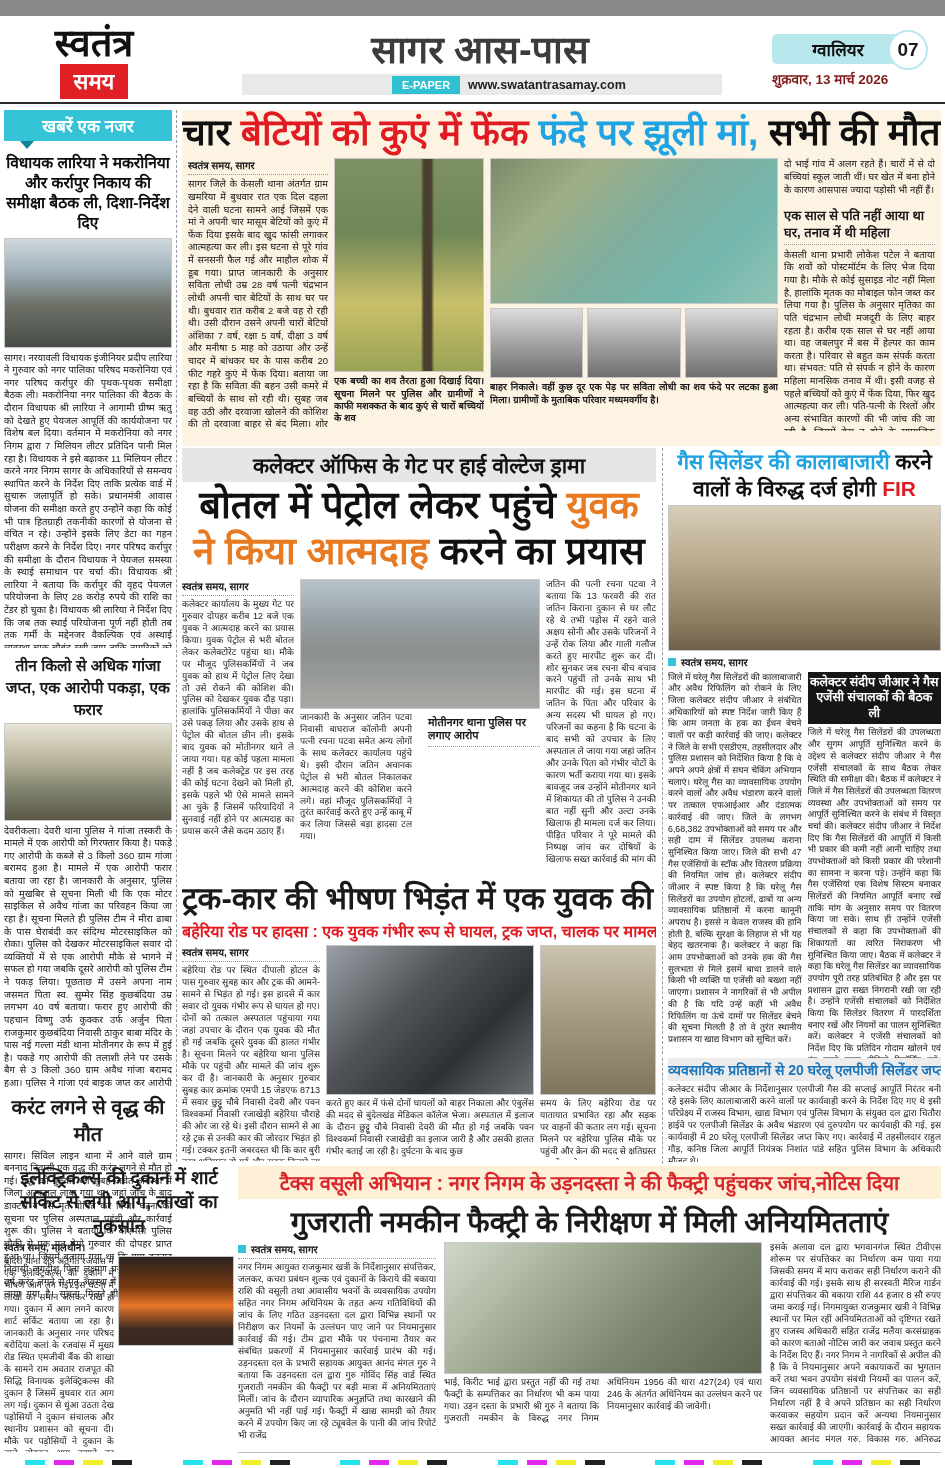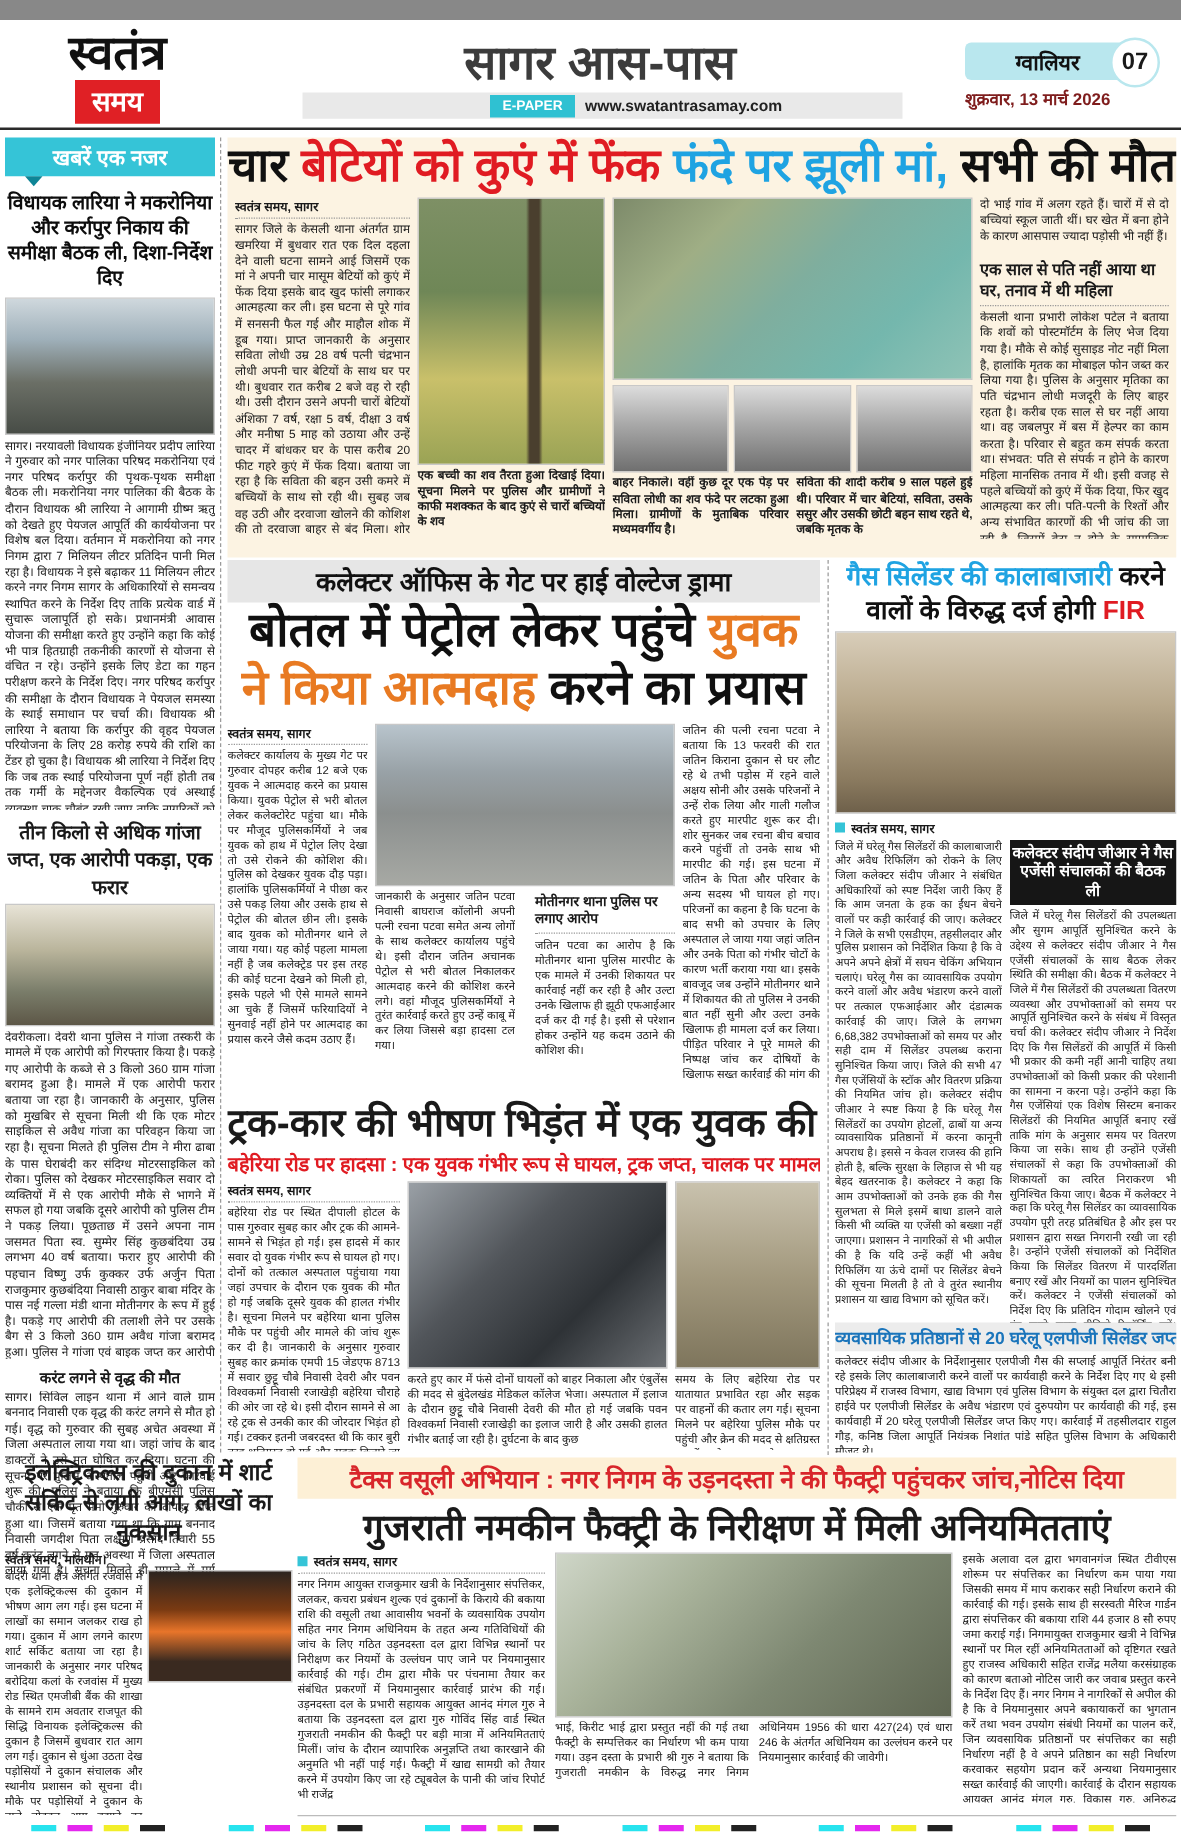--- a/index.html
+++ b/index.html
@@ -107,21 +107,21 @@
       <div class="jtxt" style="height:296px;margin-top:4px;">सागर। नरयावली विधायक इंजीनियर प्रदीप लारिया ने गुरुवार को नगर पालिका परिषद मकरोनिया एवं नगर परिषद कर्रापुर की पृथक-पृथक समीक्षा बैठक ली। मकरोनिया नगर पालिका की बैठक के दौरान विधायक श्री लारिया ने आगामी ग्रीष्म ऋतु को देखते हुए पेयजल आपूर्ति की कार्ययोजना पर विशेष बल दिया। वर्तमान में मकरोनिया को नगर निगम द्वारा 7 मिलियन लीटर प्रतिदिन पानी मिल रहा है। विधायक ने इसे बढ़ाकर 11 मिलियन लीटर करने नगर निगम सागर के अधिकारियों से समन्वय स्थापित करने के निर्देश दिए ताकि प्रत्येक वार्ड में सुचारू जलापूर्ति हो सके। प्रधानमंत्री आवास योजना की समीक्षा करते हुए उन्होंने कहा कि कोई भी पात्र हितग्राही तकनीकी कारणों से योजना से वंचित न रहे। उन्होंने इसके लिए डेटा का गहन परीक्षण करने के निर्देश दिए। नगर परिषद कर्रापुर की समीक्षा के दौरान विधायक ने पेयजल समस्या के स्थाई समाधान पर चर्चा की। विधायक श्री लारिया ने बताया कि कर्रापुर की वृहद पेयजल परियोजना के लिए 28 करोड़ रुपये की राशि का टेंडर हो चुका है। विधायक श्री लारिया ने निर्देश दिए कि जब तक स्थाई परियोजना पूर्ण नहीं होती तब तक गर्मी के मद्देनजर वैकल्पिक एवं अस्थाई व्यवस्था चाक चौबंद रखी जाए ताकि नागरिकों को परेशानी न हो। बैठक में दोनों निकायों के लंबित विकास कार्यों, अधोसंरचना निर्माण, स्वच्छता अभियान की भी समीक्षा की गई। इस अवसर पर नपा अध्यक्ष मिहीलाल अहिरवार, भानुप्रताप सिंह, मकरोनिया सीएमओ पवन शर्मा, कर्रापुर सीएमओ आरती अवस्थी, उपाध्यक्ष एवं अन्य कर्मचारी उपस्थित रहे।</div>
     </div>
 
     <div>
       <div class="sb-h2" style="font-size:15.5px;">तीन किलो से अधिक गांजा जप्त, एक आरोपी पकड़ा, एक फरार</div>
       <div class="photo ph-police" style="width:100%;height:98px;"></div>
       <div class="jtxt" style="height:262px;margin-top:4px;">देवरीकला। देवरी थाना पुलिस ने गांजा तस्करी के मामले में एक आरोपी को गिरफ्तार किया है। पकड़े गए आरोपी के कब्जे से 3 किलो 360 ग्राम गांजा बरामद हुआ है। मामले में एक आरोपी फरार बताया जा रहा है। जानकारी के अनुसार, पुलिस को मुखबिर से सूचना मिली थी कि एक मोटर साइकिल से अवैध गांजा का परिवहन किया जा रहा है। सूचना मिलते ही पुलिस टीम ने मीरा ढाबा के पास घेराबंदी कर संदिग्ध मोटरसाइकिल को रोका। पुलिस को देखकर मोटरसाइकिल सवार दो व्यक्तियों में से एक आरोपी मौके से भागने में सफल हो गया जबकि दूसरे आरोपी को पुलिस टीम ने पकड़ लिया। पूछताछ में उसने अपना नाम जसमत पिता स्व. सुम्मेर सिंह कुछबंदिया उम्र लगभग 40 वर्ष बताया। फरार हुए आरोपी की पहचान विष्णु उर्फ कुक्कर उर्फ अर्जुन पिता राजकुमार कुछबंदिया निवासी ठाकुर बाबा मंदिर के पास नई गल्ला मंडी थाना मोतीनगर के रूप में हुई है। पकड़े गए आरोपी की तलाशी लेने पर उसके बैग से 3 किलो 360 ग्राम अवैध गांजा बरामद हुआ। पुलिस ने गांजा एवं बाइक जप्त कर आरोपी को एनडीपीएस अधिनियम के तहत गिरफ्तार कर लिया। गुरुवार को पुलिस ने आरोपी को न्यायालय में पेश किया जहां से उसे केन्द्रीय जेल भेज दिया गया है। फरार आरोपी की गिरफ्तारी के लिए पुलिस संभावित स्थानों पर दबिश दे रही है।</div>
     </div>
 
     <div>
-      <div class="sb-h2" style="font-size:12px;">करंट लगने से वृद्ध की मौत</div>
+      <div class="sb-h2" style="font-size:20px;">करंट लगने से वृद्ध की मौत</div>
       <div class="jtxt" style="height:148px;">सागर। सिविल लाइन थाना में आने वाले ग्राम बननाद निवासी एक वृद्ध की करंट लगने से मौत हो गई। वृद्ध को गुरुवार की सुबह अचेत अवस्था में जिला अस्पताल लाया गया था। जहां जांच के बाद डाक्टरों ने उसे मृत घोषित कर दिया। घटना की सूचना पर पुलिस अस्पताल पहुंची और कार्रवाई शुरू की। पुलिस ने बताया कि बीएमसी पुलिस चौकी से एक मृत मेमो गुरुवार की दोपहर प्राप्त हुआ था। जिसमें बताया गया था कि ग्राम बननाद निवासी जगदीश पिता लक्ष्मण प्रसाद तिवारी 55 वर्ष करंट लगने से मृत अवस्था में जिला अस्पताल लाया गया है। सूचना मिलते ही मामले में मर्ग कायम कर मामले को जांच में लिया गया है।</div>
     </div>
   </div>
 
   <div class="abs lead">
     <div class="lead-h">
       <span class="blk">चार </span><span class="red">बेटियों को कुएं में फेंक </span><span class="blue">फंदे पर झूली मां, </span><span class="blk">सभी की मौत</span>
     </div>
     <div class="lead-cols">
       <div style="width:140px;">
@@ -134,21 +134,20 @@
       </div>
       <div style="width:288px;">
         <div class="photo ph-pond" style="width:100%;height:146px;"></div>
         <div style="display:flex;gap:4px;margin-top:4px;">
           <div class="photo ph-kid" style="flex:1;height:70px;"></div>
           <div class="photo ph-kid" style="flex:1;height:70px;"></div>
           <div class="photo ph-kid" style="flex:1;height:70px;"></div>
         </div>
         <div style="display:flex;gap:6px;margin-top:3px;">
           <div class="cap" style="flex:1;height:48px;">बाहर निकाले। वहीं कुछ दूर एक पेड़ पर सविता लोधी का शव फंदे पर लटका हुआ मिला। ग्रामीणों के मुताबिक परिवार मध्यमवर्गीय है।</div>
-          <div class="cap" style="flex:1;height:48px;">सविता की शादी करीब 9 साल पहले हुई थी। परिवार में चार बेटियां, सविता, उसके ससुर और उसकी छोटी बहन साथ रहते थे, जबकि मृतक के</div>
         </div>
       </div>
       <div style="flex:1;">
         <div class="jtxt" style="height:46px;">दो भाई गांव में अलग रहते हैं। चारों में से दो बच्चियां स्कूल जाती थीं। घर खेत में बना होने के कारण आसपास ज्यादा पड़ोसी भी नहीं हैं।</div>
         <div class="subhead">एक साल से पति नहीं आया था घर, तनाव में थी महिला</div>
         <div class="jtxt" style="height:182px;">केसली थाना प्रभारी लोकेश पटेल ने बताया कि शवों को पोस्टमॉर्टम के लिए भेज दिया गया है। मौके से कोई सुसाइड नोट नहीं मिला है, हालांकि मृतक का मोबाइल फोन जब्त कर लिया गया है। पुलिस के अनुसार मृतिका का पति चंद्रभान लोधी मजदूरी के लिए बाहर रहता है। करीब एक साल से घर नहीं आया था। वह जबलपुर में बस में हेल्पर का काम करता है। परिवार से बहुत कम संपर्क करता था। संभवत: पति से संपर्क न होने के कारण महिला मानसिक तनाव में थी। इसी वजह से पहले बच्चियों को कुएं में फेंक दिया, फिर खुद आत्महत्या कर ली। पति-पत्नी के रिश्तों और अन्य संभावित कारणों की भी जांच की जा रही है, जिसमें बेटा न होने के सामाजिक दबाव जैसे पहलुओं को भी शामिल किया गया है।</div>
       </div>
     </div>
   </div>
 
@@ -162,21 +161,20 @@
       <div style="width:112px;">
         <div class="byline">स्वतंत्र समय, सागर</div>
         <div class="jtxt" style="height:266px;font-size:9px;">कलेक्टर कार्यालय के मुख्य गेट पर गुरुवार दोपहर करीब 12 बजे एक युवक ने आत्मदाह करने का प्रयास किया। युवक पेट्रोल से भरी बोतल लेकर कलेक्टोरेट पहुंचा था। मौके पर मौजूद पुलिसकर्मियों ने जब युवक को हाथ में पेट्रोल लिए देखा तो उसे रोकने की कोशिश की। पुलिस को देखकर युवक दौड़ पड़ा। हालांकि पुलिसकर्मियों ने पीछा कर उसे पकड़ लिया और उसके हाथ से पेट्रोल की बोतल छीन ली। इसके बाद युवक को मोतीनगर थाने ले जाया गया। यह कोई पहला मामला नहीं है जब कलेक्ट्रेड पर इस तरह की कोई घटना देखने को मिली हो, इसके पहले भी ऐसे मामले सामने आ चुके हैं जिसमें फरियादियों ने सुनवाई नहीं होने पर आत्मदाह का प्रयास करने जैसे कदम उठाए हैं।</div>
       </div>
       <div style="width:240px;">
         <div class="photo ph-street" style="width:100%;height:130px;"></div>
         <div style="display:flex;gap:16px;margin-top:3px;">
           <div class="jtxt" style="flex:1;height:150px;font-size:9px;">जानकारी के अनुसार जतिन पटवा निवासी बाघराज कॉलोनी अपनी पत्नी रचना पटवा समेत अन्य लोगों के साथ कलेक्टर कार्यालय पहुंचे थे। इसी दौरान जतिन अचानक पेट्रोल से भरी बोतल निकालकर आत्मदाह करने की कोशिश करने लगे। वहां मौजूद पुलिसकर्मियों ने तुरंत कार्रवाई करते हुए उन्हें काबू में कर लिया जिससे बड़ा हादसा टल गया।</div>
           <div style="flex:1;">
             <div class="subhead" style="font-size:11px;">मोतीनगर थाना पुलिस पर लगाए आरोप</div>
-            <div class="jtxt" style="height:108px;font-size:9px;">जतिन पटवा का आरोप है कि मोतीनगर थाना पुलिस मारपीट के एक मामले में उनकी शिकायत पर कार्रवाई नहीं कर रही है और उल्टा उनके खिलाफ ही झूठी एफआईआर दर्ज कर दी गई है। इसी से परेशान होकर उन्होंने यह कदम उठाने की कोशिश की।</div>
           </div>
         </div>
       </div>
       <div class="jtxt" style="flex:1;height:284px;font-size:9px;">जतिन की पत्नी रचना पटवा ने बताया कि 13 फरवरी की रात जतिन किराना दुकान से घर लौट रहे थे तभी पड़ोस में रहने वाले अक्षय सोनी और उसके परिजनों ने उन्हें रोक लिया और गाली गलौज करते हुए मारपीट शुरू कर दी। शोर सुनकर जब रचना बीच बचाव करने पहुंचीं तो उनके साथ भी मारपीट की गई। इस घटना में जतिन के पिता और परिवार के अन्य सदस्य भी घायल हो गए। परिजनों का कहना है कि घटना के बाद सभी को उपचार के लिए अस्पताल ले जाया गया जहां जतिन और उनके पिता को गंभीर चोटों के कारण भर्ती कराया गया था। इसके बावजूद जब उन्होंने मोतीनगर थाने में शिकायत की तो पुलिस ने उनकी बात नहीं सुनी और उल्टा उनके खिलाफ ही मामला दर्ज कर लिया। पीड़ित परिवार ने पूरे मामले की निष्पक्ष जांच कर दोषियों के खिलाफ सख्त कार्रवाई की मांग की है।</div>
     </div>
   </div>
 
   <div class="abs gas">
     <div class="gas-h">
       <span class="blue">गैस सिलेंडर की कालाबाजारी </span><span class="blk">करने वालों के विरुद्ध दर्ज होगी </span><span class="red">FIR</span>

